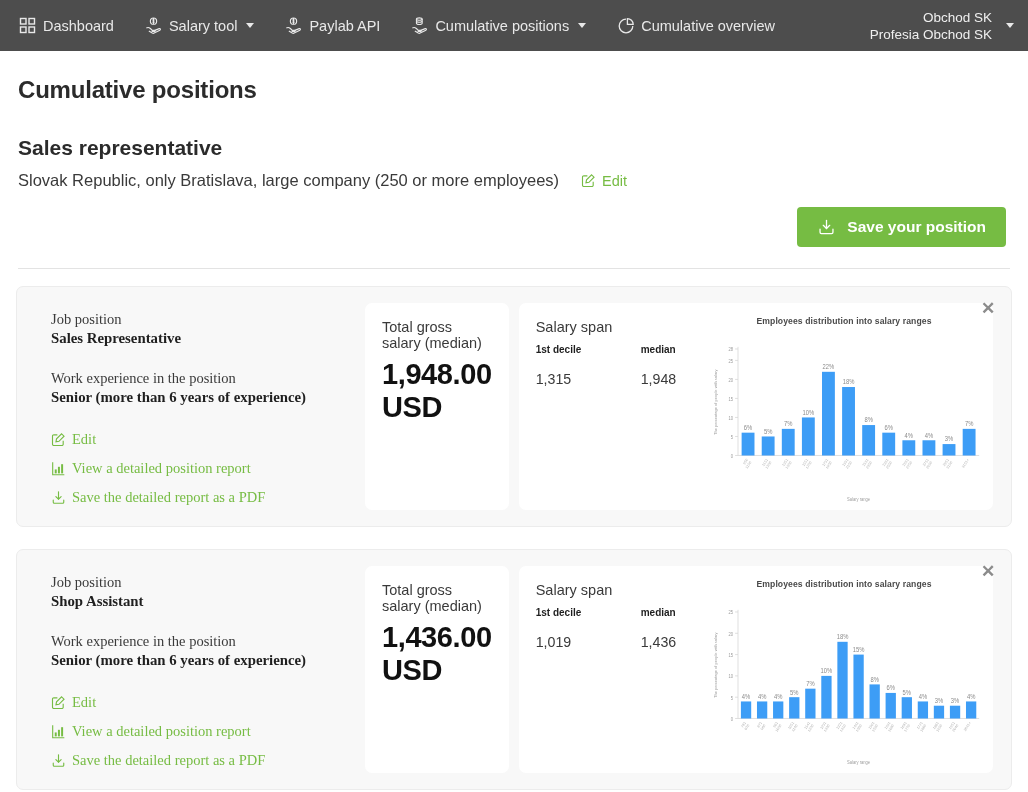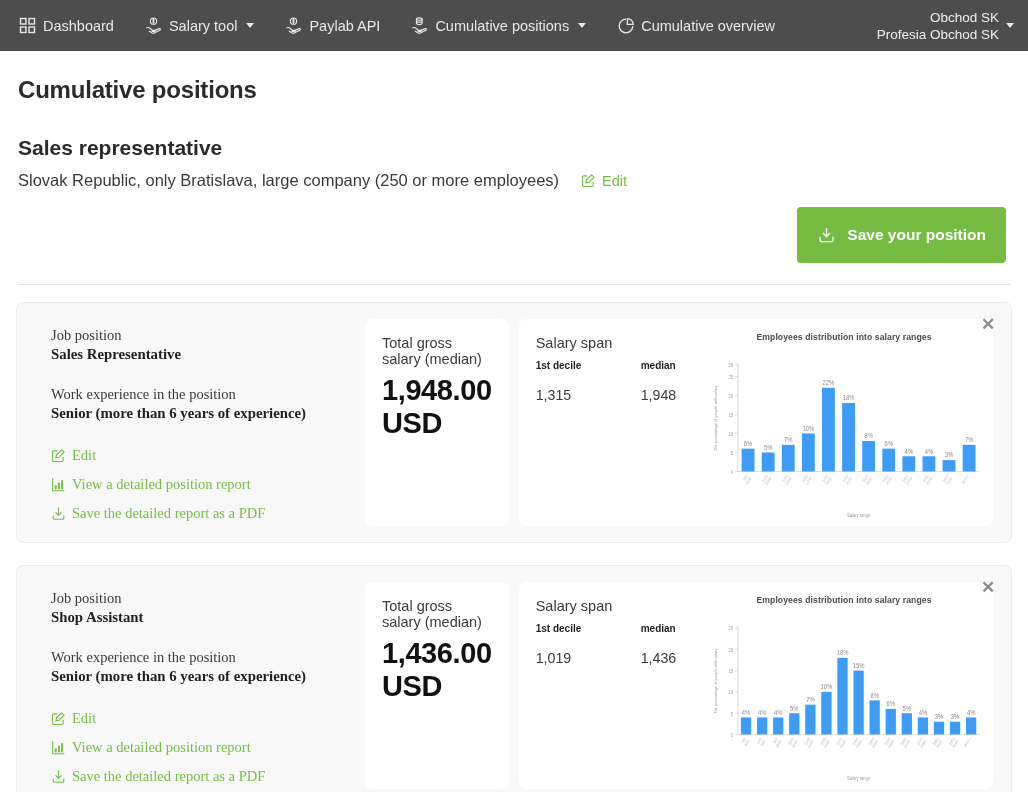--- a/index.html
+++ b/index.html
@@ -35,21 +35,21 @@
   .caret {
     width: 0; height: 0;
     border-left: 4.5px solid transparent;
     border-right: 4.5px solid transparent;
     border-top: 5px solid #e8e8e8;
     margin-left: 3px;
   }
   .account {
     position: absolute; right: 14px; top: 50%;
     transform: translateY(-50%);
-    display: flex; align-items: center; gap: 7px;
+    display: flex; align-items: center; gap: 14px;
     cursor: pointer;
   }
   .account-lines { text-align: right; color: #efefef; font-size: 13.5px; line-height: 17px; }
   .account-caret {
     width: 0; height: 0;
     border-left: 4.5px solid transparent;
     border-right: 4.5px solid transparent;
     border-top: 5px solid #e8e8e8;
   }
 
@@ -73,21 +73,21 @@
     display: inline-flex; align-items: center; gap: 5px;
     color: #76bc43; font-size: 14.5px; cursor: pointer;
     text-decoration: none;
   }
   .link-green .licon { display: inline-flex; width: 16px; height: 16px; flex: 0 0 16px; }
 
   .save-row { display: flex; justify-content: flex-end; margin-top: 17px; padding-right: 6px; }
   .save-btn {
     background: #76bc43; color: #fff;
     border: none; border-radius: 4px;
-    height: 56px; padding: 0 20px;
+    height: 40px; padding: 0 20px;
     display: inline-flex; align-items: center; gap: 11px;
     font-size: 15.5px; font-weight: bold;
     font-family: "Liberation Sans", sans-serif;
     cursor: pointer;
   }
   .save-btn .bicon { display: inline-flex; width: 19px; height: 19px; }
 
   .divider { height: 1px; background: #e3e3e3; margin: 21px 2px 0 2px; }
 
   

